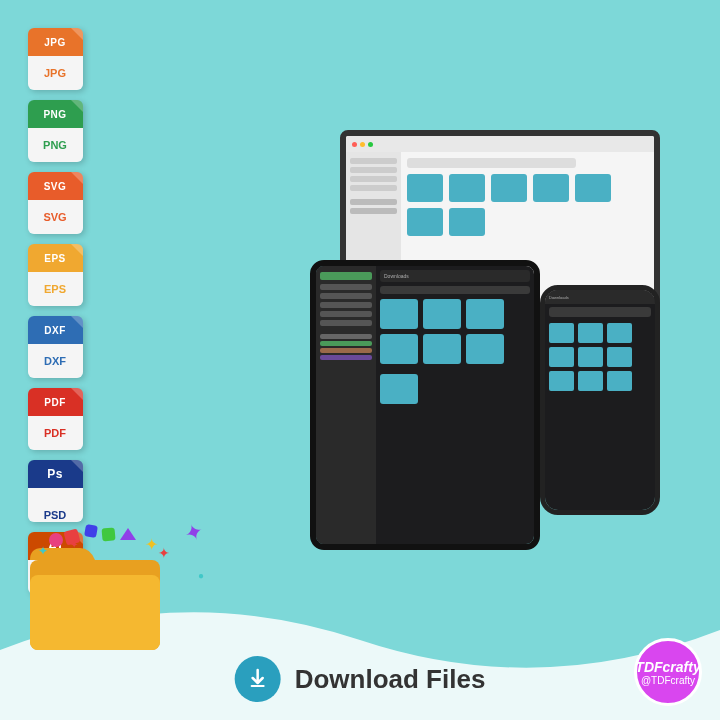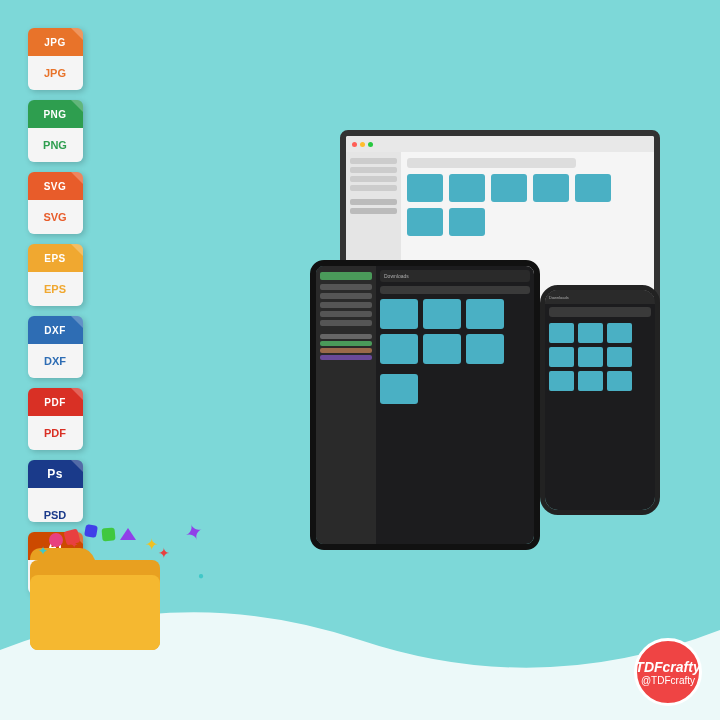--- a/index.html
+++ b/index.html
@@ -278,21 +278,21 @@
       color: #333;
     }
 
     
     .brand-badge {
       position: absolute;
       bottom: 14px;
       right: 18px;
       width: 68px;
       height: 68px;
-      background: #ef4444;
+      background: #d946ef;
       border-radius: 50%;
       display: flex;
       flex-direction: column;
       align-items: center;
       justify-content: center;
       z-index: 5;
       border: 3px solid white;
     }
 
     .brand-name {
@@ -573,19 +573,28 @@
       <text x="125" y="30" font-size="16" fill="#f0c020">✦</text>
       <text x="18" y="35" font-size="12" fill="#40c8c8">✦</text>
       <text x="50" y="28" font-size="10" fill="#e84040">✦</text>
     </svg>
   </div>
 
   <div style="position:absolute; top:520px; left:185px; font-size:22px; color:#9040e8; z-index:3; transform:rotate(-20deg);">✦</div>
   <div style="position:absolute; top:545px; left:158px; font-size:14px; color:#e84040; z-index:3;">✦</div>
   <div style="position:absolute; top:570px; left:198px; font-size:10px; color:#40c8c8; z-index:3;">●</div>
 
+  <div class="download-area">
+    <div class="download-icon-circle">
+      <svg width="22" height="22" viewBox="0 0 22 22" xmlns="http://www.w3.org/2000/svg">
+        <path d="M11 2 L11 14 M6 10 L11 15 L16 10" stroke="white" stroke-width="2.5" stroke-linecap="round" stroke-linejoin="round" fill="none"></path>
+        <rect x="4" y="17" width="14" height="2" rx="1" fill="white"></rect>
+      </svg>
+    </div>
+    <span class="download-text">Download Files</span>
+  </div>
 
   <div class="brand-badge">
     <span class="brand-name">TDFcrafty</span>
     <span class="brand-handle">@TDFcrafty</span>
   </div>
 
 </div>
 
 </body></html>

